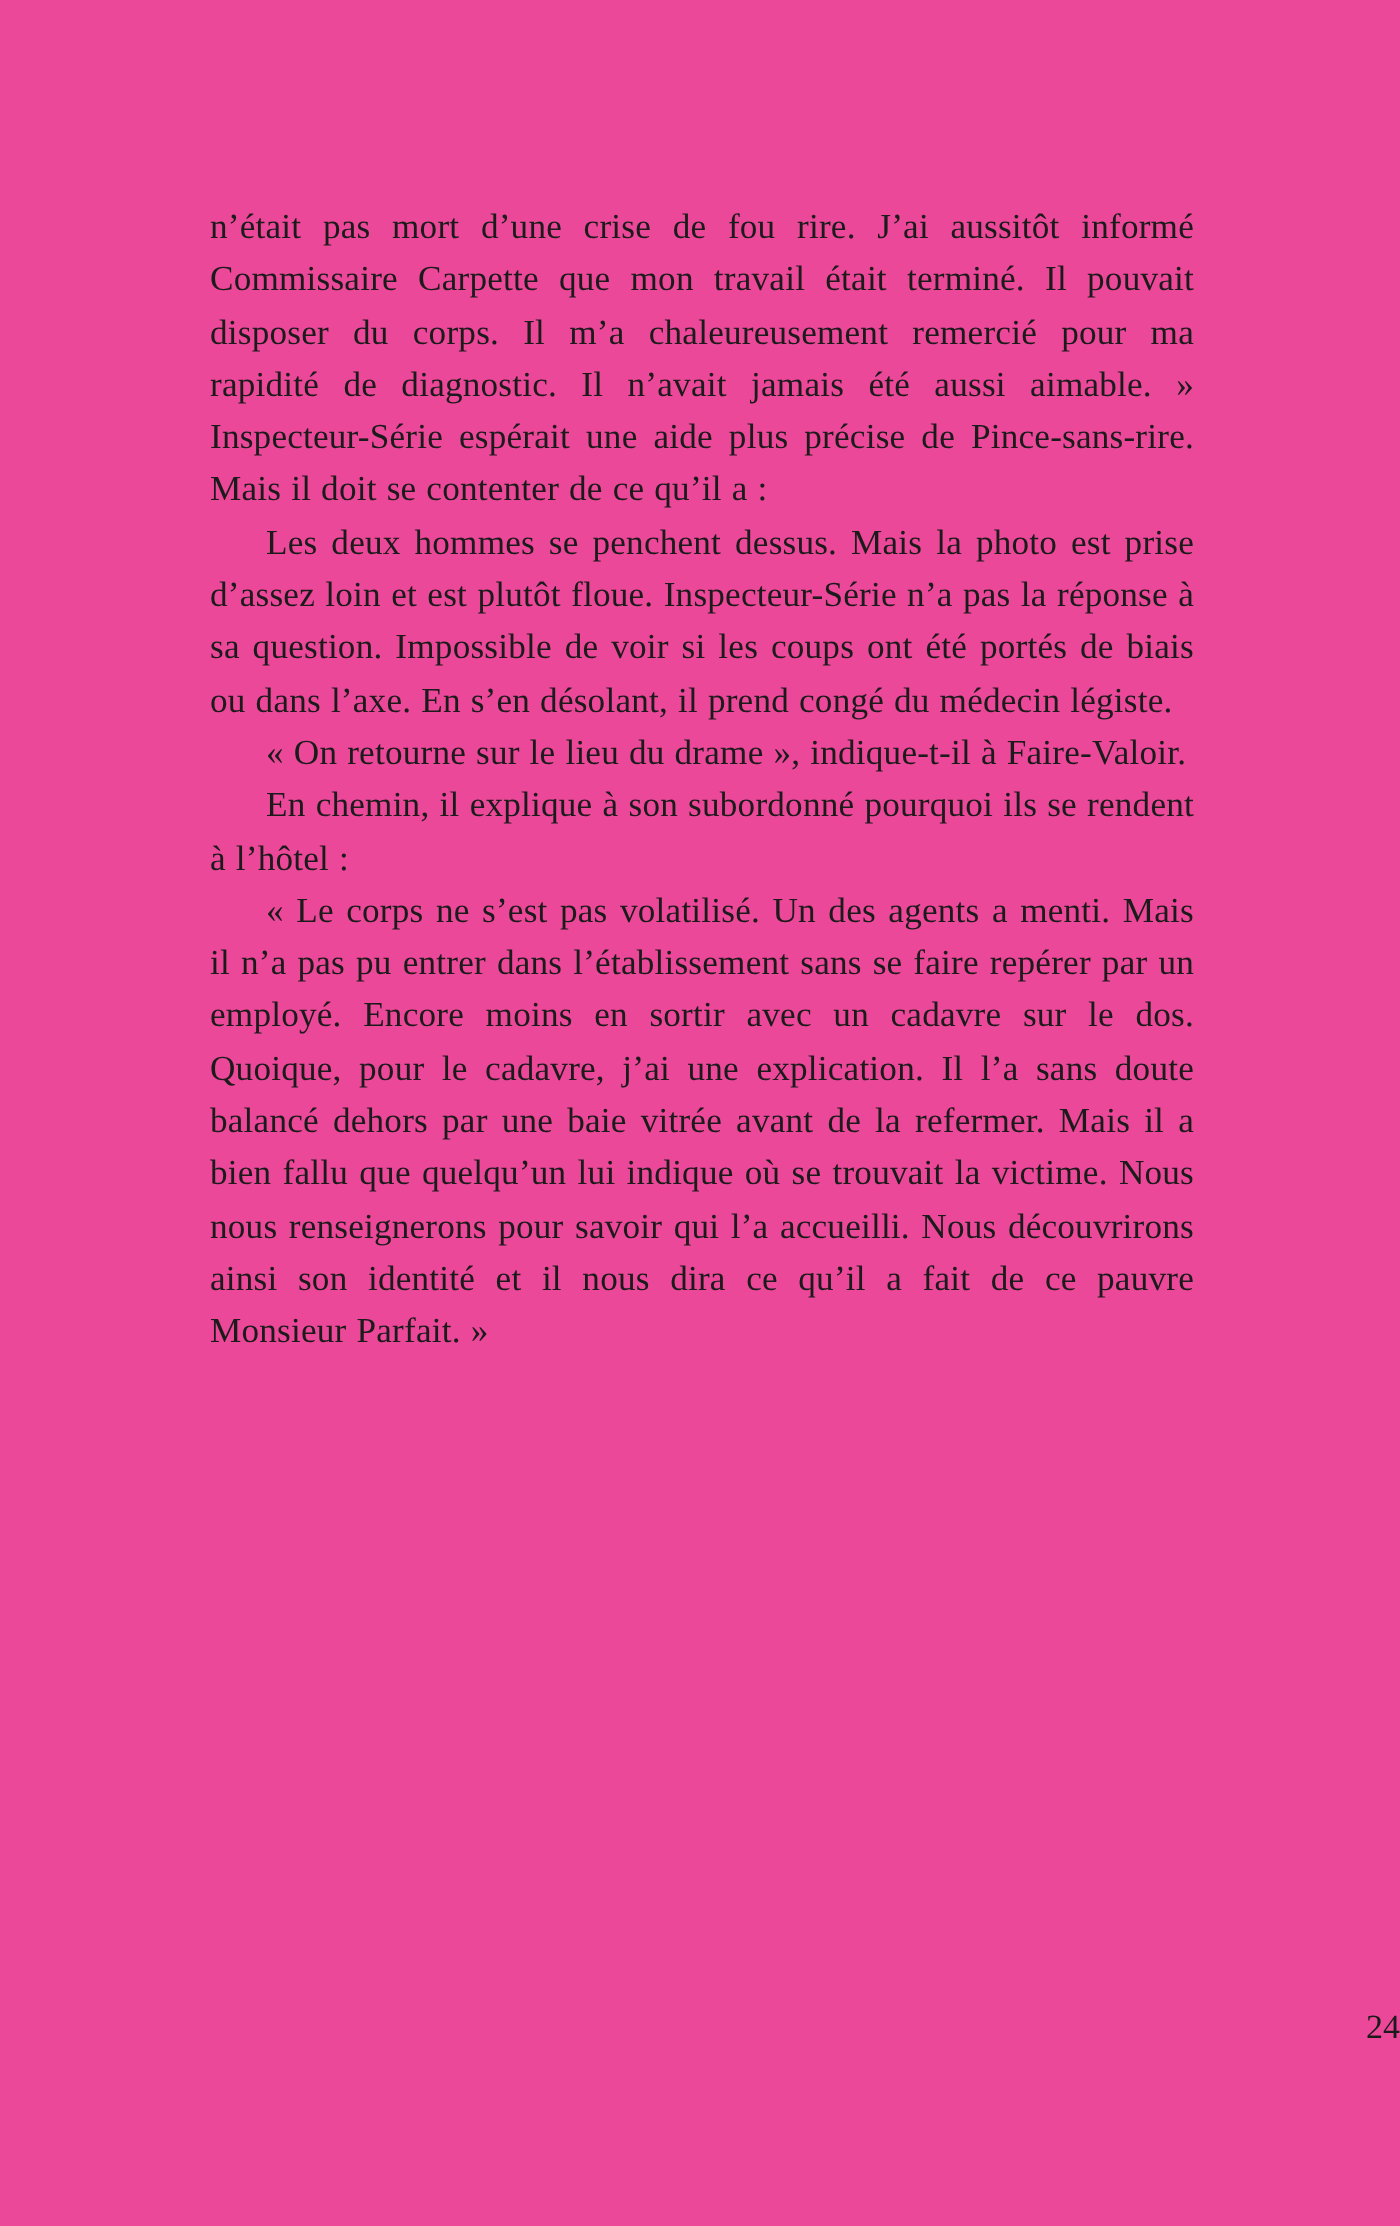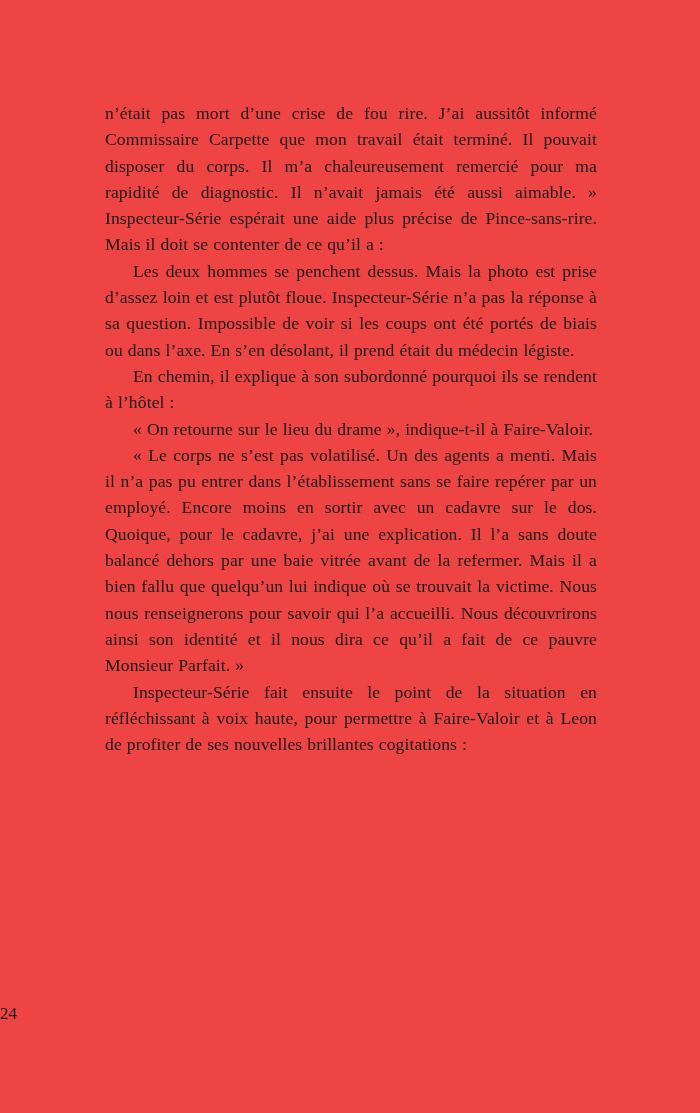--- a/index.html
+++ b/index.html
@@ -12,21 +12,21 @@
     color: #1b1b1b;
     position: relative;
     overflow: hidden;
   }
   .page {
     position: absolute;
     top: 0;
     left: 0;
     width: 700px;
     height: 1113px;
-    background: #ef4444;
+    background: #ec4899;
   }
   .text-block {
     position: absolute;
     top: 100px;
     left: 105px;
     width: 492px;
   }
   .text-block p {
     margin: 0;
     padding: 0;
@@ -38,32 +38,31 @@
     hyphens: none;
   }
   .text-block p.indent {
     text-indent: 28px;
   }
   .page-number {
     position: absolute;
     top: 1003px;
     left: 0;
     width: 700px;
-    text-align: left;
+    text-align: right;
     font-size: 17px;
     line-height: 22px;
     color: #1b1b1b;
   }
 </style>
 </head>
 <body>
 
 <div class="page">
   <div class="text-block">
     <p>n’était pas mort d’une crise de fou rire. J’ai aussitôt informé Commissaire Carpette que mon travail était terminé. Il pouvait disposer du corps. Il m’a chaleureusement remercié pour ma rapidité de diagnostic. Il n’avait jamais été aussi aimable.&nbsp;» Inspecteur-Série espérait une aide plus précise de Pince-sans-rire. Mais il doit se contenter de ce qu’il a&nbsp;:</p>
-    <p class="indent">Les deux hommes se penchent dessus. Mais la photo est prise d’assez loin et est plutôt floue. Inspecteur-Série n’a pas la réponse à sa question. Impossible de voir si les coups ont été portés de biais ou dans l’axe. En s’en désolant, il prend était du médecin légiste.</p>
+    <p class="indent">Les deux hommes se penchent dessus. Mais la photo est prise d’assez loin et est plutôt floue. Inspecteur-Série n’a pas la réponse à sa question. Impossible de voir si les coups ont été portés de biais ou dans l’axe. En s’en désolant, il prend congé du médecin légiste.</p>
+    <p class="indent">«&nbsp;On retourne sur le lieu du drame&nbsp;», indique-t-il à Faire-Valoir.</p>
     <p class="indent">En chemin, il explique à son subordonné pourquoi ils se rendent à l’hôtel&nbsp;:</p>
-    <p class="indent">«&nbsp;On retourne sur le lieu du drame&nbsp;», indique-t-il à Faire-Valoir.</p>
     <p class="indent">«&nbsp;Le corps ne s’est pas volatilisé. Un des agents a menti. Mais il n’a pas pu entrer dans l’établissement sans se faire repérer par un employé. Encore moins en sortir avec un cadavre sur le dos. Quoique, pour le cadavre, j’ai une explication. Il l’a sans doute balancé dehors par une baie vitrée avant de la refermer. Mais il a bien fallu que quelqu’un lui indique où se trouvait la victime. Nous nous renseignerons pour savoir qui l’a accueilli. Nous découvrirons ainsi son identité et il nous dira ce qu’il a fait de ce pauvre Monsieur Parfait.&nbsp;»</p>
-    <p class="indent">Inspecteur-Série fait ensuite le point de la situation en réfléchissant à voix haute, pour permettre à Faire-Valoir et à Leon de profiter de ses nouvelles brillantes cogitations&nbsp;:</p>
   </div>
   <div class="page-number">24</div>
 </div>
 
 </body></html>

